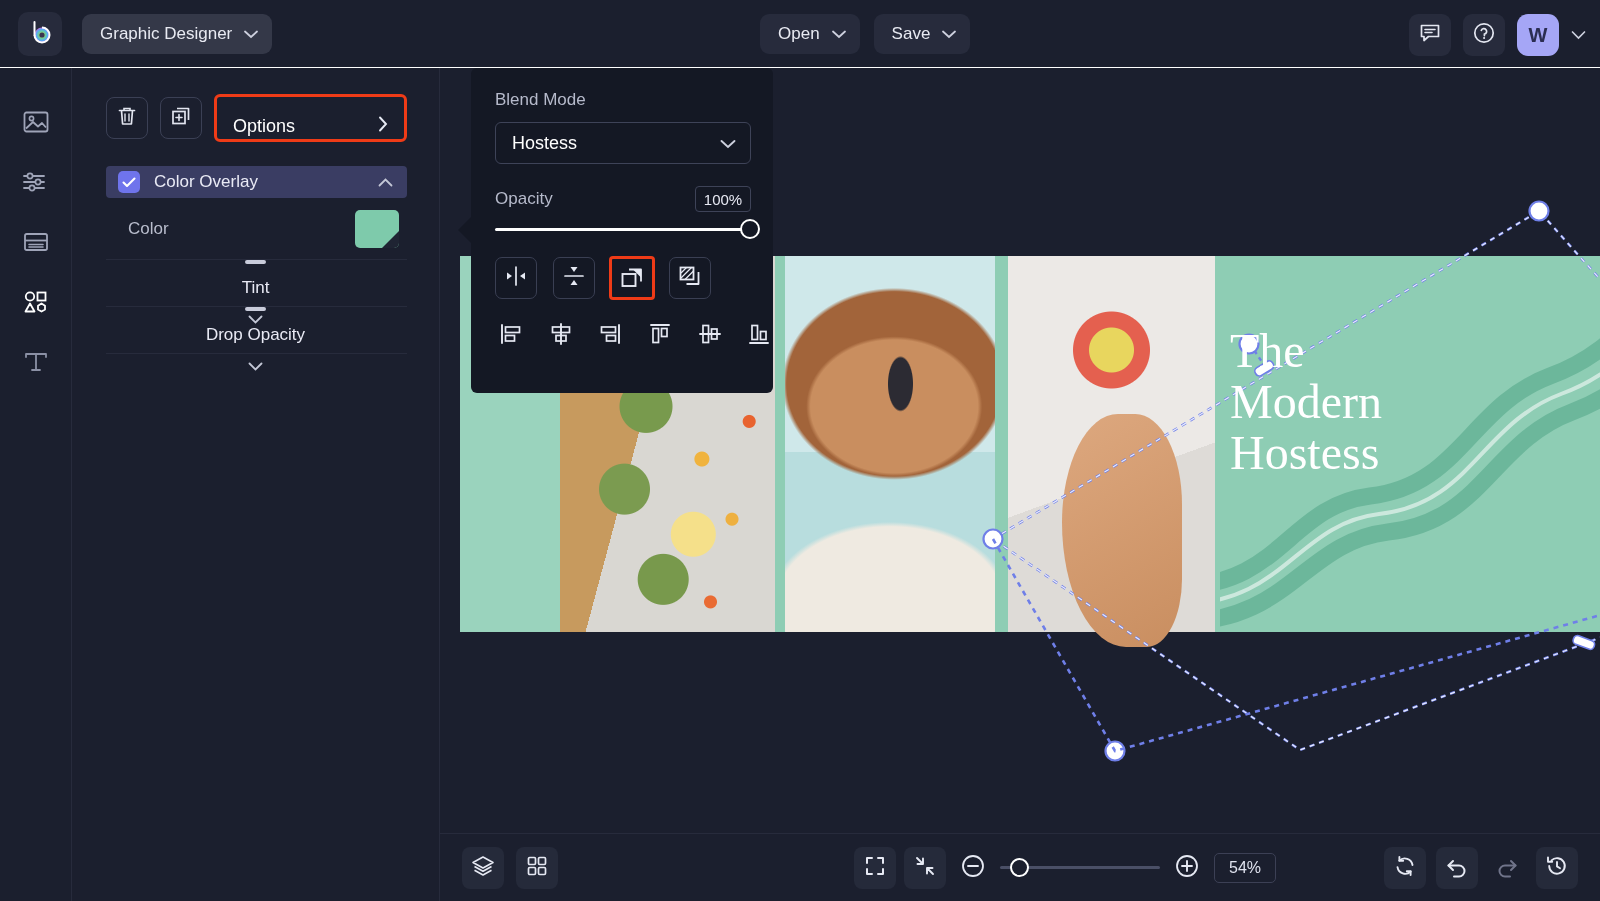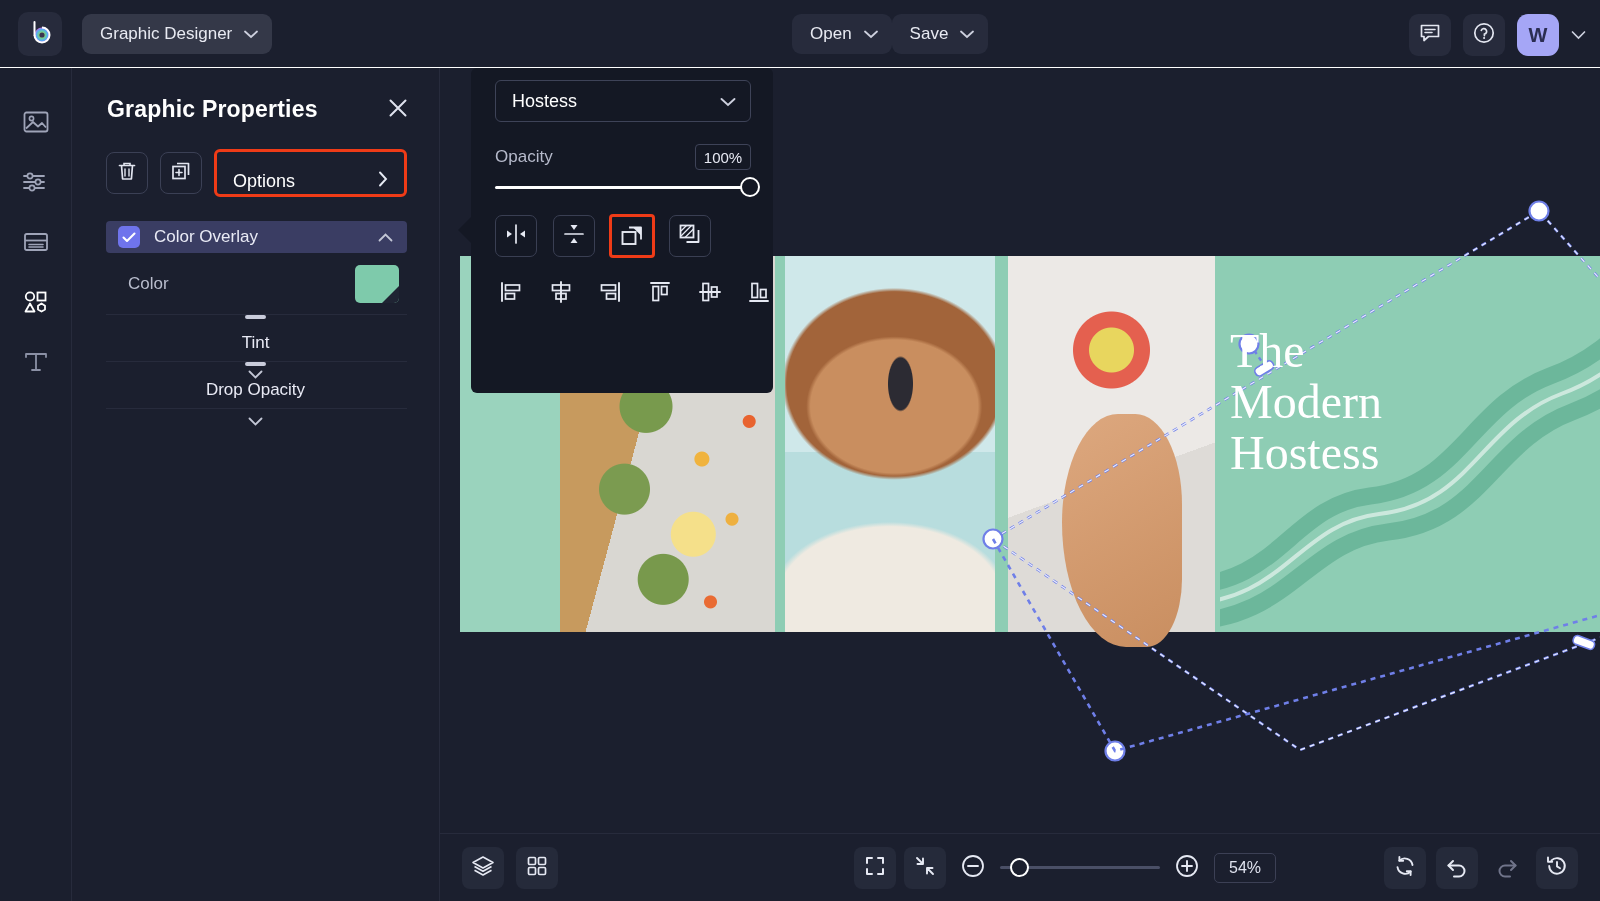--- a/index.html
+++ b/index.html
@@ -24,21 +24,21 @@
     background: #272b3c; display: flex; align-items: center; justify-content: center;
     cursor: pointer;
   }
   .app-switch {
     position: absolute; left: 82px; top: 14px;
     height: 40px; padding: 0 14px 0 18px;
     background: #343848; border-radius: 9px;
     display: flex; align-items: center; gap: 12px;
     color: #e8eaf2; font-size: 17px; cursor: pointer;
   }
-  .topcenter { position: absolute; left: 792px; top: 14px; display: flex; }
+  .topcenter { position: absolute; left: 760px; top: 14px; display: flex; gap: 14px; }
   .top-btn {
     height: 40px; padding: 0 14px 0 18px;
     background: #272b3c; border-radius: 9px;
     display: flex; align-items: center; gap: 12px;
     color: #e8eaf2; font-size: 17px; cursor: pointer;
   }
   .topright { position: absolute; right: 14px; top: 14px; display: flex; align-items: center; gap: 12px; }
   .icon-sq {
     width: 42px; height: 42px; border-radius: 9px; background: #272b3c;
     display: flex; align-items: center; justify-content: center; cursor: pointer;
@@ -381,28 +381,20 @@
     <div class="rail-item">
       <span>
         <svg width="30" height="30" viewBox="0 0 30 30">
           <path d="M5 7 h20 M5 7 v3 M25 7 v3 M15 7 v16 M11 23 h8" stroke="#8b90a5" stroke-width="1.8" fill="none" stroke-linecap="round"></path>
         </svg>
       </span>
     </div>
   </div>
 
   <div class="panel">
-    <div class="panel-head">
-      <div class="panel-title">Graphic Properties</div>
-      <div class="panel-close">
-        <svg width="22" height="22" viewBox="0 0 22 22">
-          <path d="M3.5 3.5 L18.5 18.5 M18.5 3.5 L3.5 18.5" stroke="#dfe2ee" stroke-width="2" stroke-linecap="round"></path>
-        </svg>
-      </div>
-    </div>
 
     <div class="act-row">
       <div class="act-btn">
         <span>
           <svg width="22" height="22" viewBox="0 0 22 22">
             <path d="M3.5 5.5 h15" stroke="#e2e5f0" stroke-width="1.7" stroke-linecap="round"></path>
             <path d="M8 5.5 v-2 h6 v2" stroke="#e2e5f0" stroke-width="1.6" fill="none"></path>
             <path d="M5.5 5.5 L6.6 19 h8.8 L16.5 5.5" stroke="#e2e5f0" stroke-width="1.7" fill="none" stroke-linejoin="round"></path>
             <path d="M9 9 v7 M13 9 v7" stroke="#e2e5f0" stroke-width="1.4" stroke-linecap="round"></path>
           </svg>
@@ -608,20 +600,21 @@
             <path d="M4.2 12 a7.8 7.8 0 1 0 2.3 -5.6" stroke="#e6e9f3" stroke-width="1.9" fill="none" stroke-linecap="round"></path>
             <path d="M3 3.5 v4.2 h4.2" stroke="#e6e9f3" stroke-width="1.9" fill="none" stroke-linecap="round" stroke-linejoin="round"></path>
             <path d="M12 8 v4.4 l3 1.8" stroke="#e6e9f3" stroke-width="1.9" fill="none" stroke-linecap="round" stroke-linejoin="round"></path>
           </svg>
         </span>
       </div>
     </div>
   </div>
 
   <div class="flyout">
+    <div class="fl-label">Blend Mode</div>
     <div class="fl-select">
       <span>Hostess</span>
       <span>
         <svg width="16" height="10" viewBox="0 0 16 10">
             <path d="M1.5 2 L8 8 L14.5 2" stroke="#cdd0de" stroke-width="1.9" fill="none" stroke-linecap="round"></path>
           </svg>
       </span>
     </div>
 
     <div class="fl-oprow">

